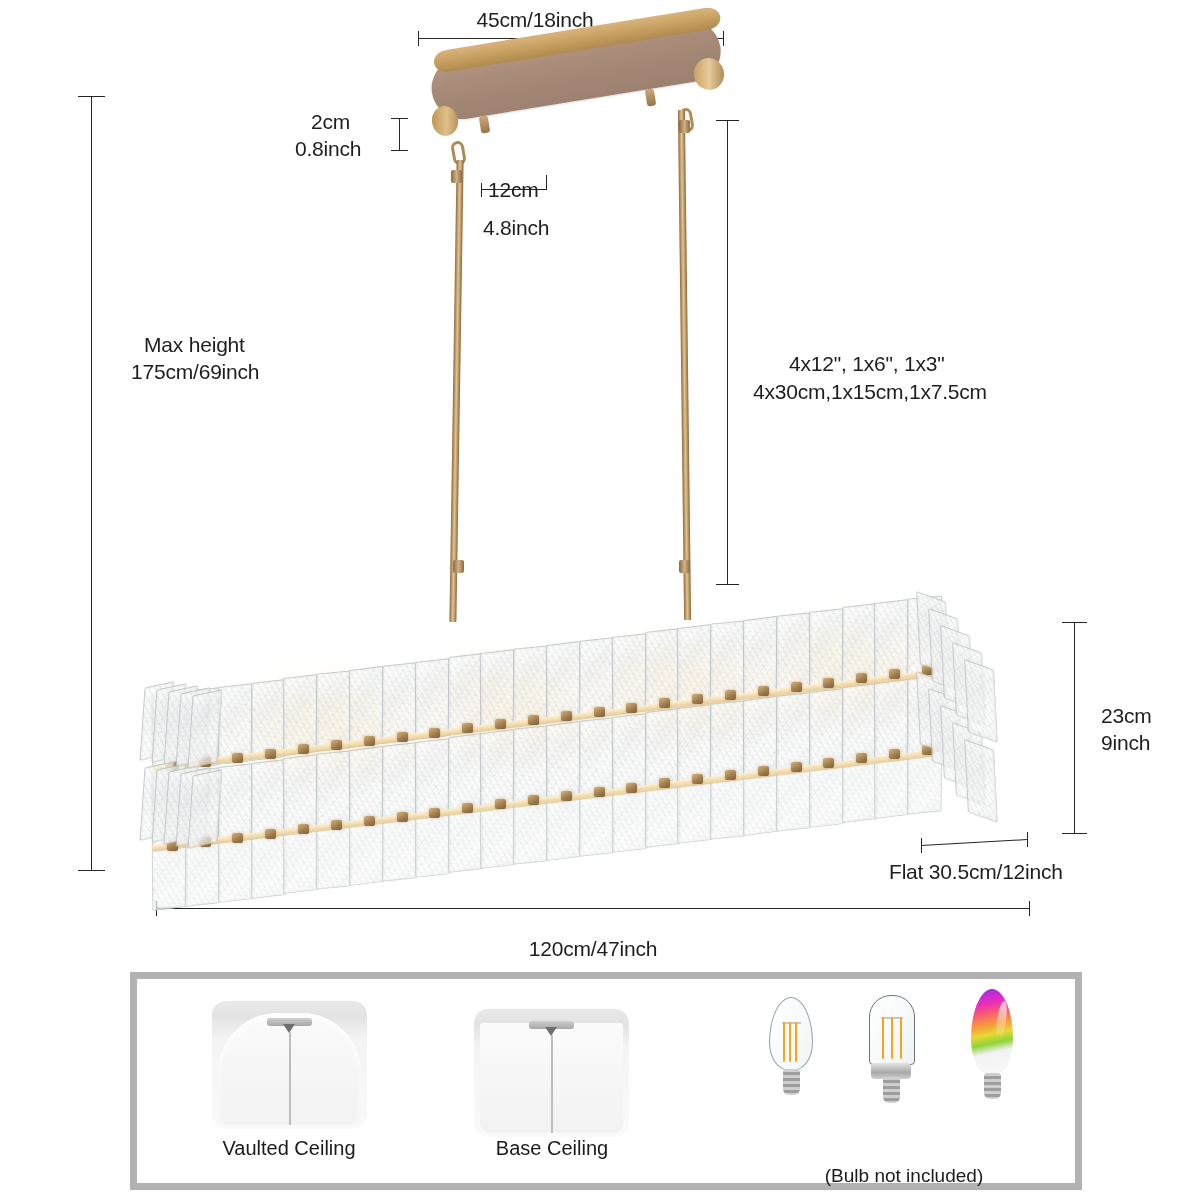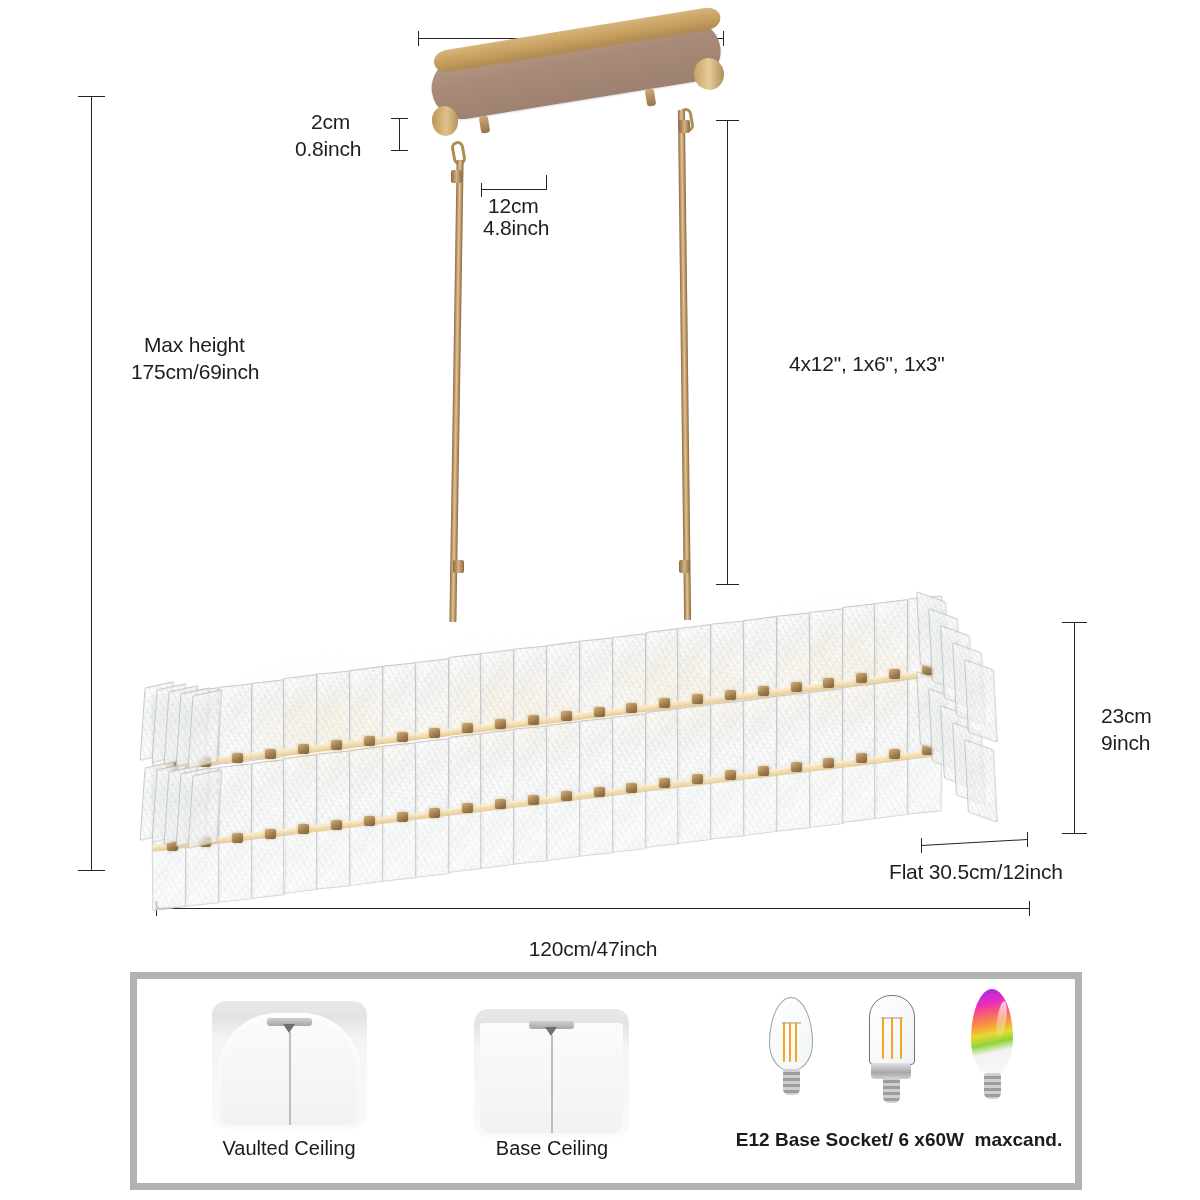--- a/index.html
+++ b/index.html
@@ -184,46 +184,48 @@
     position: absolute; width: 9px; height: 40px; border-radius: 50%;
     background: linear-gradient(180deg, rgba(255,255,255,.75), rgba(255,255,255,0));
     transform: rotate(8deg);
   }
 </style>
 </head>
 <body>
 
 <div id="stage">
 
+  <div class="dimtext ctr" style="left:415px; top:6px; width:240px;">45cm/18inch</div>
   <div class="line-h" style="left:418px; top:38px; width:306px;"></div>
   <div class="tick-v" style="left:418px; top:31px; height:15px;"></div>
   <div class="tick-v" style="left:723px; top:31px; height:15px;"></div>
 
   <div class="dimtext" style="left:311px; top:108px;">2cm</div>
   <div class="dimtext" style="left:295px; top:135px;">0.8inch</div>
   <div class="line-v" style="left:399px; top:118px; height:33px;"></div>
   <div class="tick-h" style="left:391px; top:118px; width:17px;"></div>
   <div class="tick-h" style="left:391px; top:150px; width:17px;"></div>
 
   <div class="line-h" style="left:481px; top:189px; width:66px;"></div>
   <div class="tick-v" style="left:481px; top:183px; height:14px;"></div>
   <div class="tick-v" style="left:546px; top:175px; height:14px;"></div>
-  <div class="dimtext" style="left:488px; top:192px;">12cm</div>
+  <div class="dimtext" style="left:488px; top:176px;">12cm</div>
   <div class="dimtext" style="left:483px; top:214px;">4.8inch</div>
 
   <div class="line-v" style="left:91px; top:96px; height:775px;"></div>
   <div class="tick-h" style="left:78px; top:96px; width:27px;"></div>
   <div class="tick-h" style="left:78px; top:870px; width:27px;"></div>
   <div class="dimtext" style="left:144px; top:331px;">Max height</div>
   <div class="dimtext" style="left:131px; top:358px;">175cm/69inch</div>
 
   <div class="line-v" style="left:727px; top:120px; height:465px;"></div>
   <div class="tick-h" style="left:716px; top:120px; width:23px;"></div>
   <div class="tick-h" style="left:716px; top:584px; width:23px;"></div>
   <div class="dimtext" style="left:789px; top:350px;">4x12", 1x6", 1x3"</div>
+  <div class="dimtext" style="left:753px; top:378px;">4x30cm,1x15cm,1x7.5cm</div>
 
   <div id="canopy-wrap">
     <div class="canopy-body"></div>
     <div class="canopy-top"></div>
     <div class="canopy-rim-l"></div>
     <div class="canopy-rim-r"></div>
     <div class="screw" style="left:48px; top:72px;"></div>
     <div class="screw" style="left:214px; top:45px;"></div>
     <div class="hook" style="left:20px; top:97px; transform:rotate(-10deg);"></div>
     <div class="hook" style="left:248px; top:64px; transform:rotate(-10deg);"></div>
@@ -445,16 +447,16 @@
       <div class="b-collar" style="left:4px; top:68px;"></div>
       <div class="b-base" style="left:16px; top:82px;"></div>
     </div>
 
     <div class="bulb" style="left:832px; top:10px; width:50px; height:130px;">
       <div class="b-rgb" style="left:2px; top:0;"></div>
       <div class="b-rgb-hl" style="left:28px; top:12px;"></div>
       <div class="b-base" style="left:15px; top:84px;"></div>
     </div>
 
-    <div class="panel-label" style="left:592px; top:150px; width:340px; font-weight:bold; font-size:19px;">E12 Base Socket/ 6 x60W  maxcand.</div>
+    <div class="panel-label" style="left:622px; top:186px; width:290px; font-size:19px;">(Bulb not included)</div>
   </div>
 
 </div>
 
 </body></html>

